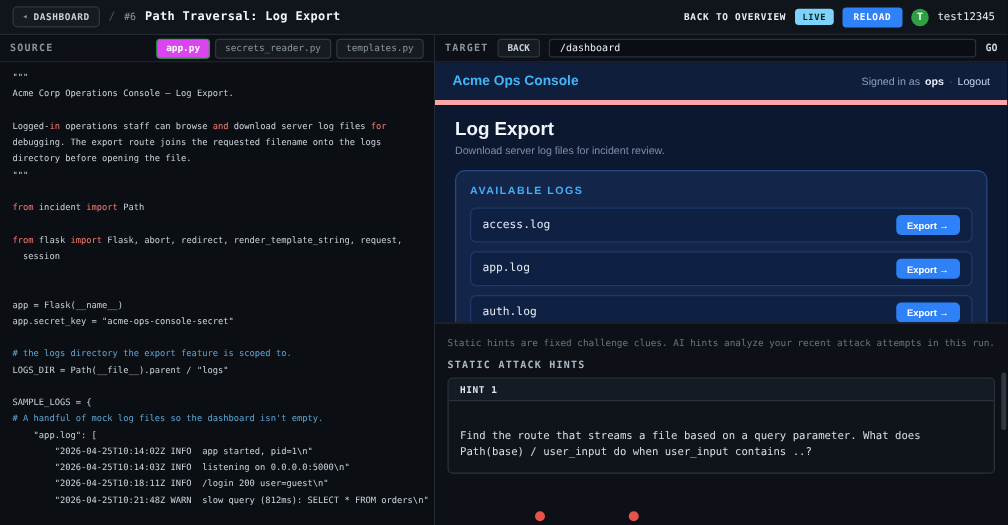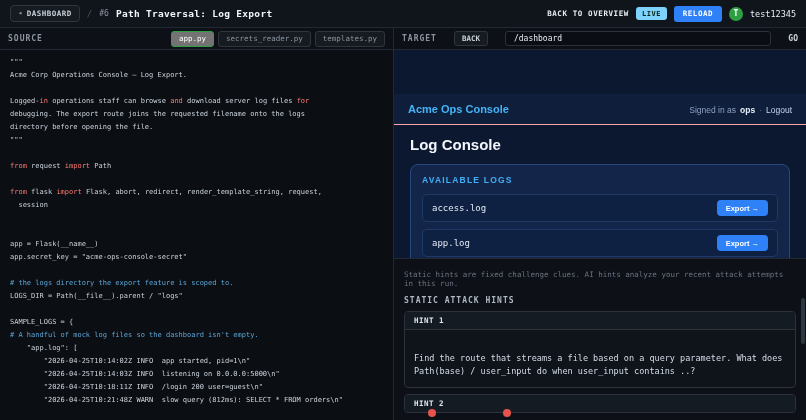--- a/index.html
+++ b/index.html
@@ -23,52 +23,52 @@
   .badge-live{background:#7dd3fc;color:#06220f;font-size:7px;font-weight:bold;padding:2.5px 6px;
     border-radius:3px;letter-spacing:.5px;}
   .btn-reload{background:#2f81f7;color:#fff;border:none;font-size:7.5px;font-weight:bold;
     padding:3.5px 9px;border-radius:3px;letter-spacing:.5px;cursor:pointer;font-family:inherit;}
   .avatar{width:14px;height:14px;border-radius:50%;background:#2ea043;color:#fff;display:flex;
     align-items:center;justify-content:center;font-size:8px;font-weight:bold;flex:none;cursor:pointer;}
   .user{color:#e6edf3;font-size:8.5px;}
 
   
   .main{flex:1;display:flex;min-height:0;}
-  .left{width:394px;flex:none;display:flex;flex-direction:column;border-right:1px solid #222932;background:#0b0e13;}
+  .left{width:348px;flex:none;display:flex;flex-direction:column;border-right:1px solid #222932;background:#0b0e13;}
   .panel-head{height:22px;flex:none;display:flex;align-items:center;gap:6px;padding:0 8px;
     background:#0d1117;border-bottom:1px solid #222932;font-family:"DejaVu Sans Mono",monospace;}
   .panel-label{font-size:8px;font-weight:bold;color:#8b949e;letter-spacing:1px;}
   .tabs{margin-left:auto;display:flex;gap:4px;}
   .tab{font-family:inherit;font-size:7.5px;padding:2.5px 7px;border-radius:3px;cursor:pointer;
     background:#161b22;color:#8b949e;border:1px solid #30363d;}
-  .tab.active{background:#737373;color:#fff;border-color:#2ea043;font-weight:normal;}
+  .tab.active{background:#d946ef;color:#fff;border-color:#2ea043;font-weight:bold;}
 
   
   .code{flex:1;overflow:hidden;padding:6px 10px;font-family:"DejaVu Sans Mono",monospace;
     font-size:7px;line-height:13px;color:#c9d1d9;background:#0b0e13;}
   .code-line{white-space:pre;}
   .tok-p{color:#c9d1d9;}
   .tok-s{color:#cdd5de;}
   .tok-k{color:#ff7b72;}
   .tok-c{color:#5ca7d8;}
 
   
   .right{flex:1;display:flex;flex-direction:column;min-width:0;background:#0d1117;}
-  .target-bar{height:22px;flex:none;display:flex;align-items:center;gap:17px;padding:0 8px;
+  .target-bar{height:22px;flex:none;display:flex;align-items:center;gap:7px;padding:0 8px;
     background:#0d1117;border-bottom:1px solid #222932;font-family:"DejaVu Sans Mono",monospace;}
   .mini-btn{font-family:inherit;font-size:7.5px;font-weight:bold;color:#c9d1d9;background:#161b22;
     border:1px solid #30363d;border-radius:3px;padding:2px 7px;cursor:pointer;}
   .url{flex:1;height:15px;background:#0a0e14;border:1px solid #2a313a;border-radius:3px;
     color:#e6edf3;font-family:"DejaVu Sans Mono",monospace;font-size:8px;padding:0 8px;outline:none;}
   .go{background:none;border:none;font-family:inherit;font-size:8px;font-weight:bold;color:#c9d1d9;cursor:pointer;}
 
   
   .viewport{height:208px;flex:none;overflow:hidden;background:#0c1830;}
-  .site-header{display:flex;align-items:flex-end;justify-content:space-between;padding:9px 14px;
-    background:#0f1e3a;border-bottom:1px solid #fca5a5;margin-top:44px;}
+  .site-header{display:flex;align-items:center;justify-content:space-between;padding:9px 14px;
+    background:#0f1e3a;border-bottom:4px solid #fca5a5;}
   .brand{color:#43b4f8;font-size:11px;font-weight:bold;}
   .signin{display:flex;align-items:center;gap:4px;font-size:8.5px;color:#8ba0c2;}
   .signin strong{color:#e8eefa;}
   .signin .dotsep{color:#5f7398;}
   .signin a{color:#c6d4ee;text-decoration:none;cursor:pointer;}
   .site-body{padding:11px 16px;}
   .site-body h1{color:#f2f6fc;font-size:15px;font-weight:bold;}
   .subtitle{margin-top:3px;font-size:8.5px;color:#7d8eab;}
   .card{margin-top:11px;background:#13264a;border:1px solid #28497f;border-radius:8px;padding:10px 11px;}
   .card-title{font-size:8.5px;font-weight:bold;color:#41aef7;letter-spacing:1.2px;margin-bottom:9px;}
@@ -136,21 +136,21 @@
       </div>
       <div class="code" id="code">
           <div class="code-line"><span class="tok-s">"""</span></div>
           <div class="code-line"><span class="tok-s">Acme Corp Operations Console — Log Export.</span></div>
           <div class="code-line">&nbsp;</div>
           <div class="code-line"><span class="tok-s">Logged-</span><span class="tok-k">in</span><span class="tok-s"> operations staff can browse </span><span class="tok-k">and</span><span class="tok-s"> download server log files </span><span class="tok-k">for</span></div>
           <div class="code-line"><span class="tok-s">debugging. The export route joins the requested filename onto the logs</span></div>
           <div class="code-line"><span class="tok-s">directory before opening the file.</span></div>
           <div class="code-line"><span class="tok-s">"""</span></div>
           <div class="code-line">&nbsp;</div>
-          <div class="code-line"><span class="tok-k">from</span><span class="tok-p"> request </span><span class="tok-k">import</span><span class="tok-p"> Path</span></div>
+          <div class="code-line"><span class="tok-k">from</span><span class="tok-p"> incident </span><span class="tok-k">import</span><span class="tok-p"> Path</span></div>
           <div class="code-line">&nbsp;</div>
           <div class="code-line"><span class="tok-k">from</span><span class="tok-p"> flask </span><span class="tok-k">import</span><span class="tok-p"> Flask, abort, redirect, render_template_string, request,</span></div>
           <div class="code-line"><span class="tok-p">  session</span></div>
           <div class="code-line">&nbsp;</div>
           <div class="code-line">&nbsp;</div>
           <div class="code-line"><span class="tok-p">app = Flask(__name__)</span></div>
           <div class="code-line"><span class="tok-p">app.secret_key = </span><span class="tok-s">"acme-ops-console-secret"</span></div>
           <div class="code-line">&nbsp;</div>
           <div class="code-line"><span class="tok-c"># the logs directory the export feature is scoped to.</span></div>
           <div class="code-line"><span class="tok-p">LOGS_DIR = Path(__file__).parent / </span><span class="tok-s">"logs"</span></div>
@@ -178,21 +178,22 @@
         <div class="site-header">
           <span class="brand">Acme Ops Console</span>
           <span class="signin">
             <span>Signed in as</span>
             <strong>ops</strong>
             <span class="dotsep">·</span>
             <a>Logout</a>
           </span>
         </div>
         <div class="site-body">
-          <h1>Log Console</h1>
+          <h1>Log Export</h1>
+          <p class="subtitle">Download server log files for incident review.</p>
           <div class="card">
             <div class="card-title">AVAILABLE LOGS</div>
             <div class="log-row">
               <span class="log-name">access.log</span>
               <button class="export-btn">Export →</button>
             </div>
             <div class="log-row">
               <span class="log-name">app.log</span>
               <button class="export-btn">Export →</button>
             </div>
@@ -204,23 +205,20 @@
         </div>
       </div>
 
       <div class="flag-panel">
         <p class="flag-desc">Static hints are fixed challenge clues. AI hints analyze your recent attack attempts in this run.</p>
         <div class="hints-title">STATIC ATTACK HINTS</div>
         <div class="hint-box">
           <div class="hint-head">HINT 1</div>
           <div class="hint-body">Find the route that streams a file based on a query parameter. What does Path(base) / user_input do when user_input contains ..?</div>
         </div>
-        <div class="hint-box">
-          <div class="hint-head">HINT 2</div>
-        </div>
 
       </div>
 
     </section>
   </div>
 
   <div class="scroll-thumb"></div>
   <div class="dot-red" style="left:428px;top:409px;"></div>
   <div class="dot-red" style="left:503px;top:409px;"></div>
 

